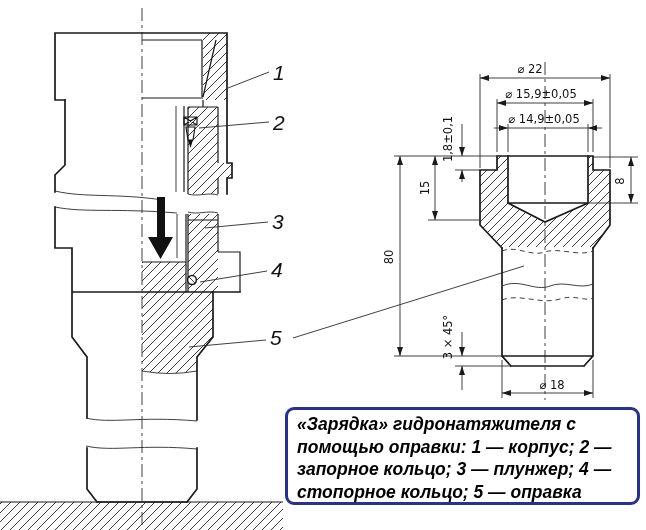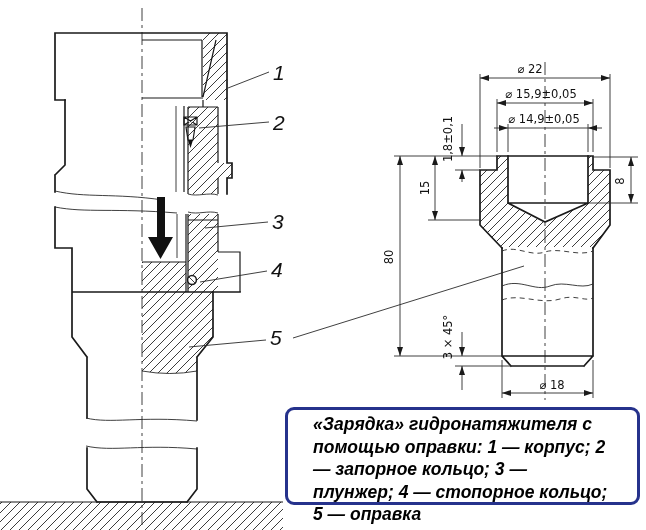--- a/index.html
+++ b/index.html
@@ -10,21 +10,21 @@
   .med{stroke:#1a1a1a;stroke-width:1.2;fill:none;}
   .thin{stroke:#2a2a2a;stroke-width:0.9;fill:none;}
   .center{stroke:#2a2a2a;stroke-width:0.9;fill:none;stroke-dasharray:13 4 3 4;}
   .dashed{stroke:#2a2a2a;stroke-width:0.9;fill:none;stroke-dasharray:5 4;}
   .hfill{fill:url(#hatch);stroke:none;}
   .solid{fill:#111;stroke:none;}
   .dimtxt{font-family:"DejaVu Sans",sans-serif;font-size:11.5px;fill:#111;}
   .partnum{font-family:"Liberation Sans",sans-serif;font-style:italic;font-size:21px;fill:#111;}
   #caption-box{position:absolute;left:285px;top:407px;width:355px;height:98px;
     box-sizing:border-box;border:3px solid #26328c;border-radius:9px;background:#fff;
-    padding:3px 25px;}
+    padding:3px 9px;}
   #caption-box .txt{font-family:"Liberation Sans",sans-serif;font-weight:bold;
     font-style:italic;font-size:17.5px;line-height:22.5px;color:#000;}
 </style>
 </head>
 <body>
 
 <div id="stage">
 <svg width="646" height="530" viewBox="0 0 646 530">
   <defs>
     <pattern id="hatch" width="9" height="9" patternUnits="userSpaceOnUse">

